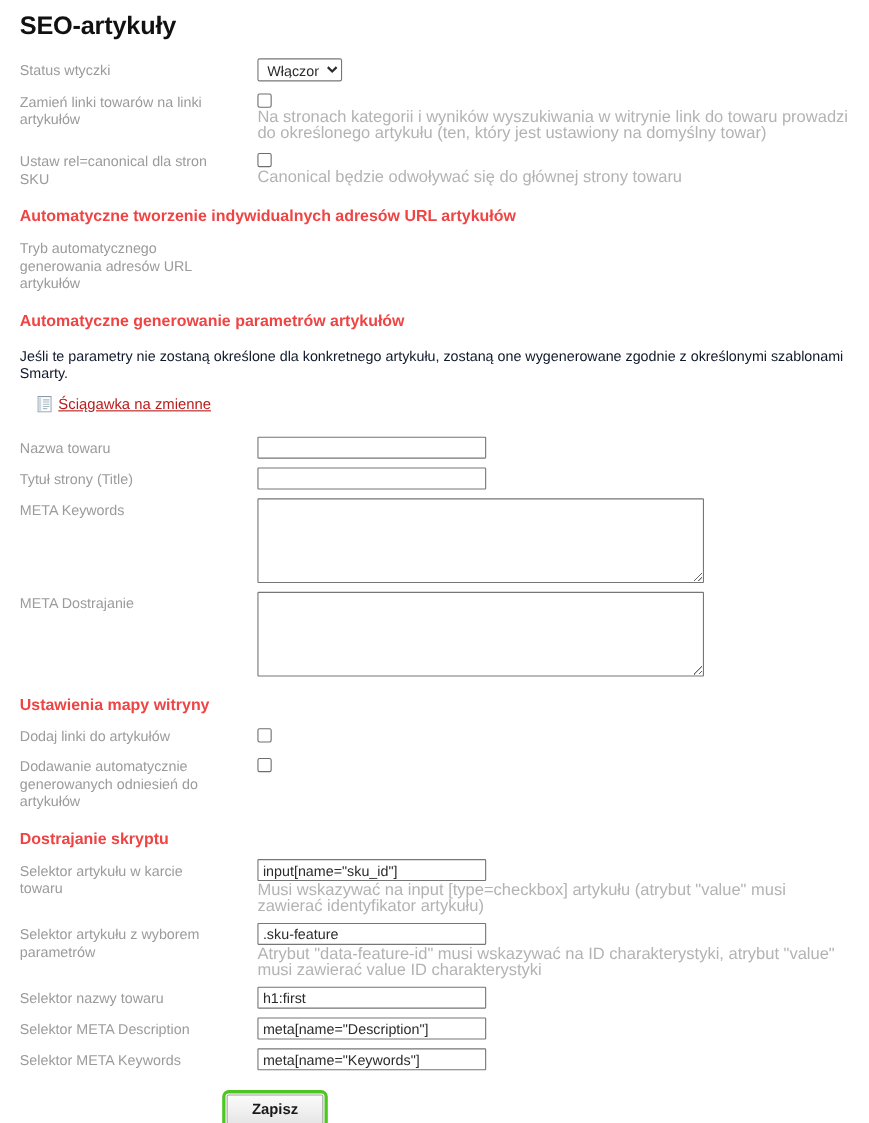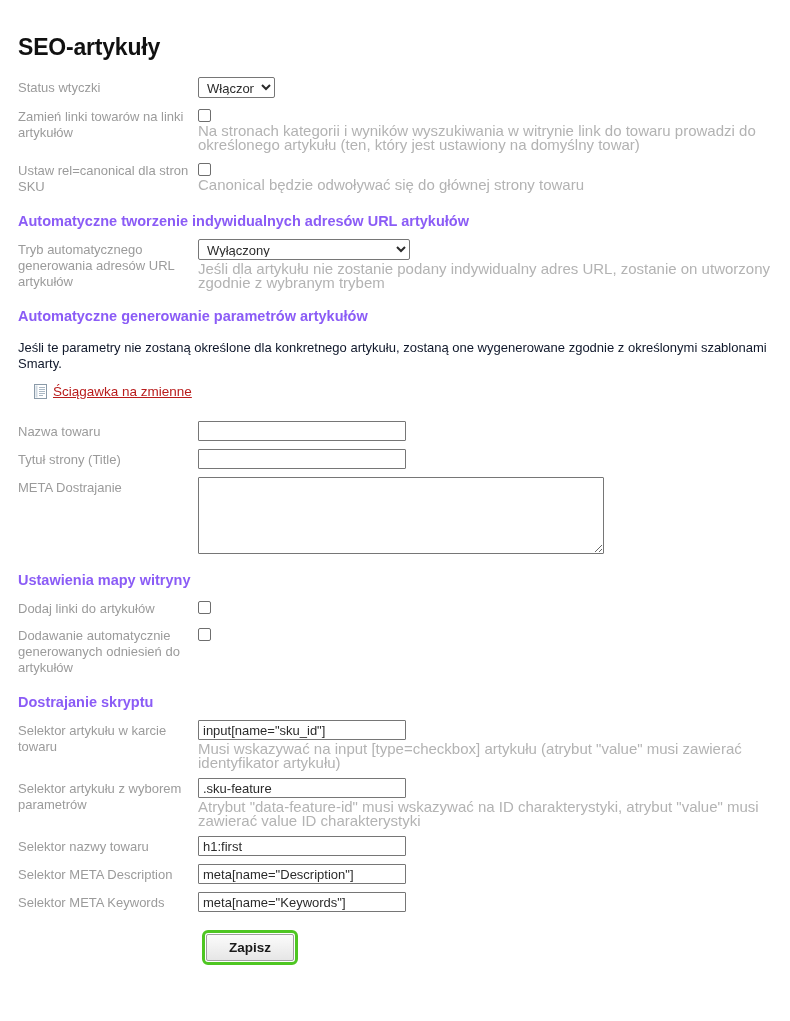--- a/index.html
+++ b/index.html
@@ -8,50 +8,51 @@
     background: #ffffff;
   }
   body {
     width: 790px;
     height: 1021px;
     font-family: "Liberation Sans", sans-serif;
     color: #333333;
     overflow: hidden;
   }
   .page {
-    padding: 28px 16px 0 16px;
+    padding: 4px 16px 0 16px;
     box-sizing: border-box;
     width: 790px;
   }
   h1.page-title {
     font-size: 23px;
     font-weight: bold;
     color: #111111;
     margin: 6px 0 16px 2px;
     letter-spacing: -0.2px;
   }
   h2.section-heading {
     font-size: 14.5px;
     font-weight: bold;
-    color: #8b5cf6;
+    color: #ef4444;
     margin: 18px 0 10px 2px;
   }
   .section-intro {
     font-size: 13px;
     color: #0f172a;
     line-height: 16px;
     margin: 16px 0 6px 2px;
     max-width: 755px;
   }
 
   
   .row {
     display: flex;
     align-items: flex-start;
     margin-bottom: 8px;
+    gap: 36px;
   }
   .row .label {
     width: 182px;
     min-width: 182px;
     font-size: 13px;
     line-height: 16px;
     color: #9b9b9b;
     padding-top: 3px;
     padding-left: 2px;
     box-sizing: border-box;
@@ -197,26 +198,20 @@
     <div class="control">
       <input type="checkbox" class="cb" style="">
       <div class="help">Canonical będzie odwoływać się do głównej strony towaru</div>
     </div>
   </div>
 
   <h2 class="section-heading">Automatyczne tworzenie indywidualnych adresów URL artykułów</h2>
 
   <div class="row">
     <div class="label">Tryb automatycznego generowania adresów URL artykułów</div>
-    <div class="control">
-      <select class="sel wide">
-        <option>Wyłączony</option>
-      </select>
-      <div class="help wide">Jeśli dla artykułu nie zostanie podany indywidualny adres URL, zostanie on utworzony zgodnie z wybranym trybem</div>
-    </div>
   </div>
 
   <h2 class="section-heading">Automatyczne generowanie parametrów artykułów</h2>
   <p class="section-intro">Jeśli te parametry nie zostaną określone dla konkretnego artykułu, zostaną one wygenerowane zgodnie z określonymi szablonami Smarty.</p>
 
   <div class="link-row">
     <span class="doc-icon">
       <svg width="13" height="15" viewBox="0 0 13 15" xmlns="http://www.w3.org/2000/svg">
         <rect x="0.5" y="0.5" width="12" height="14" fill="#ffffff" stroke="#8a9aa8"></rect>
         <rect x="1.5" y="1.5" width="2" height="12" fill="#cfd9e2"></rect>
@@ -237,20 +232,26 @@
     </div>
   </div>
 
   <div class="row">
     <div class="label">Tytuł strony (Title)</div>
     <div class="control">
       <input type="text" class="txt" value="" style="">
     </div>
   </div>
 
+  <div class="row">
+    <div class="label">META Keywords</div>
+    <div class="control">
+      <textarea class="ta" style=""></textarea>
+    </div>
+  </div>
 
   <div class="row">
     <div class="label">META Dostrajanie</div>
     <div class="control">
       <textarea class="ta" style=""></textarea>
     </div>
   </div>
 
   <h2 class="section-heading">Ustawienia mapy witryny</h2>
 

